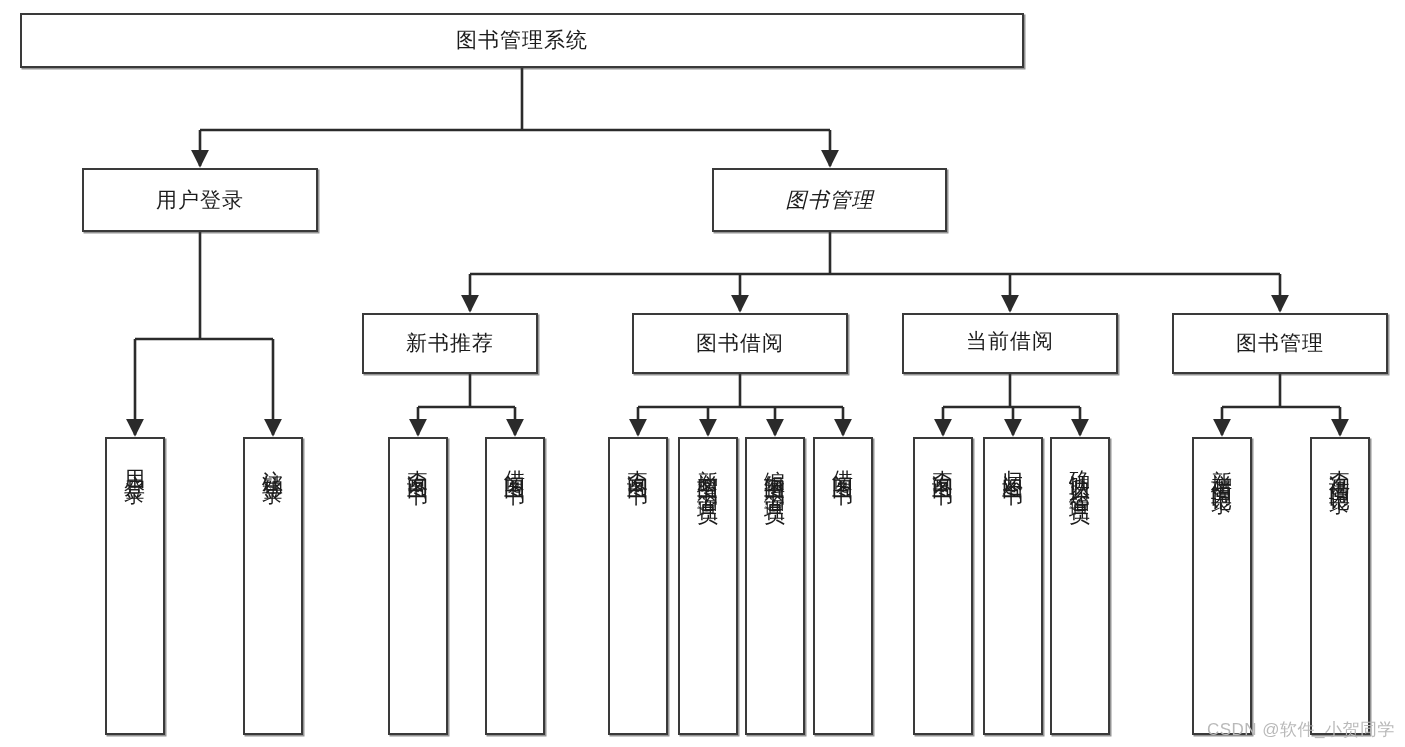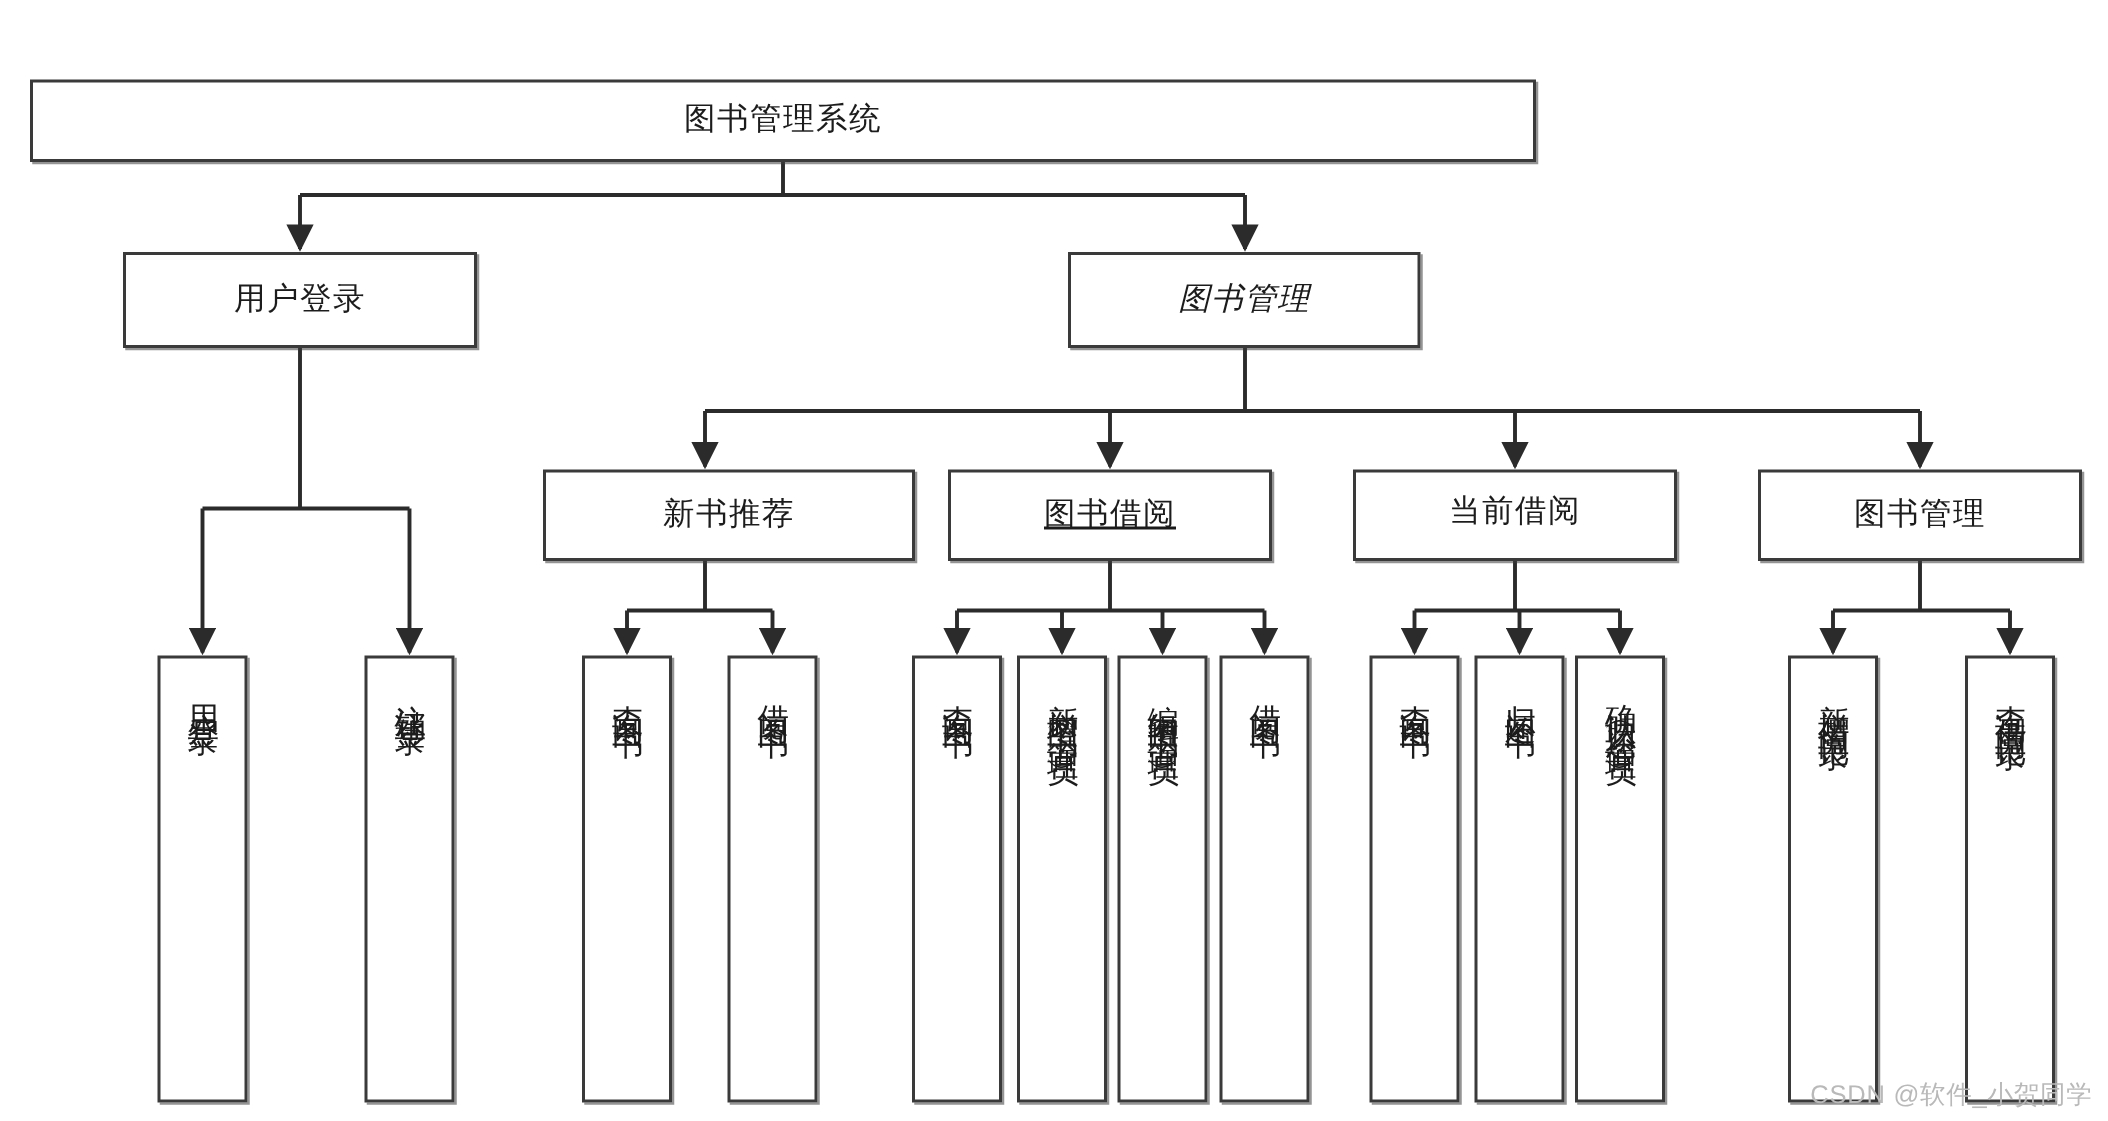--- a/index.html
+++ b/index.html
@@ -105,33 +105,33 @@
         <path d="M 1013 407 L 1013 435" marker-end="url(#arrow)"></path>
         <path d="M 1080 407 L 1080 435" marker-end="url(#arrow)"></path>
         <path d="M 1280 374 L 1280 407"></path>
         <path d="M 1222 407 L 1340 407"></path>
         <path d="M 1222 407 L 1222 435" marker-end="url(#arrow)"></path>
         <path d="M 1340 407 L 1340 435" marker-end="url(#arrow)"></path>
       </g>
   </svg>
 
   <div id="nodes-layer">
-      <div class="node" style="left: 20px; top: 13px; width: 1004px; height: 55px; margin-top: 40px;">
+      <div class="node" style="left: 20px; top: 13px; width: 1004px; height: 55px;">
         <span class="label">图书管理系统</span>
       </div>
       <div class="node" style="left: 82px; top: 168px; width: 236px; height: 64px;">
         <span class="label">用户登录</span>
       </div>
       <div class="node" style="left: 712px; top: 168px; width: 235px; height: 64px; font-style: italic;">
         <span class="label">图书管理</span>
       </div>
-      <div class="node" style="left: 362px; top: 313px; width: 248px; height: 61px;">
+      <div class="node" style="left: 362px; top: 313px; width: 176px; height: 61px;">
         <span class="label">新书推荐</span>
       </div>
-      <div class="node" style="left: 632px; top: 313px; width: 216px; height: 61px; text-decoration: underline;">
+      <div class="node" style="left: 632px; top: 313px; width: 216px; height: 61px;">
         <span class="label">图书借阅</span>
       </div>
       <div class="node" style="left: 902px; top: 313px; width: 216px; height: 61px; font-family: Liberation Mono, monospace;">
         <span class="label">当前借阅</span>
       </div>
       <div class="node" style="left: 1172px; top: 313px; width: 216px; height: 61px;">
         <span class="label">图书管理</span>
       </div>
       <div class="node leaf" style="left: 105px; top: 437px; width: 60px; height: 298px;">
         <span class="label">用户登录</span>

